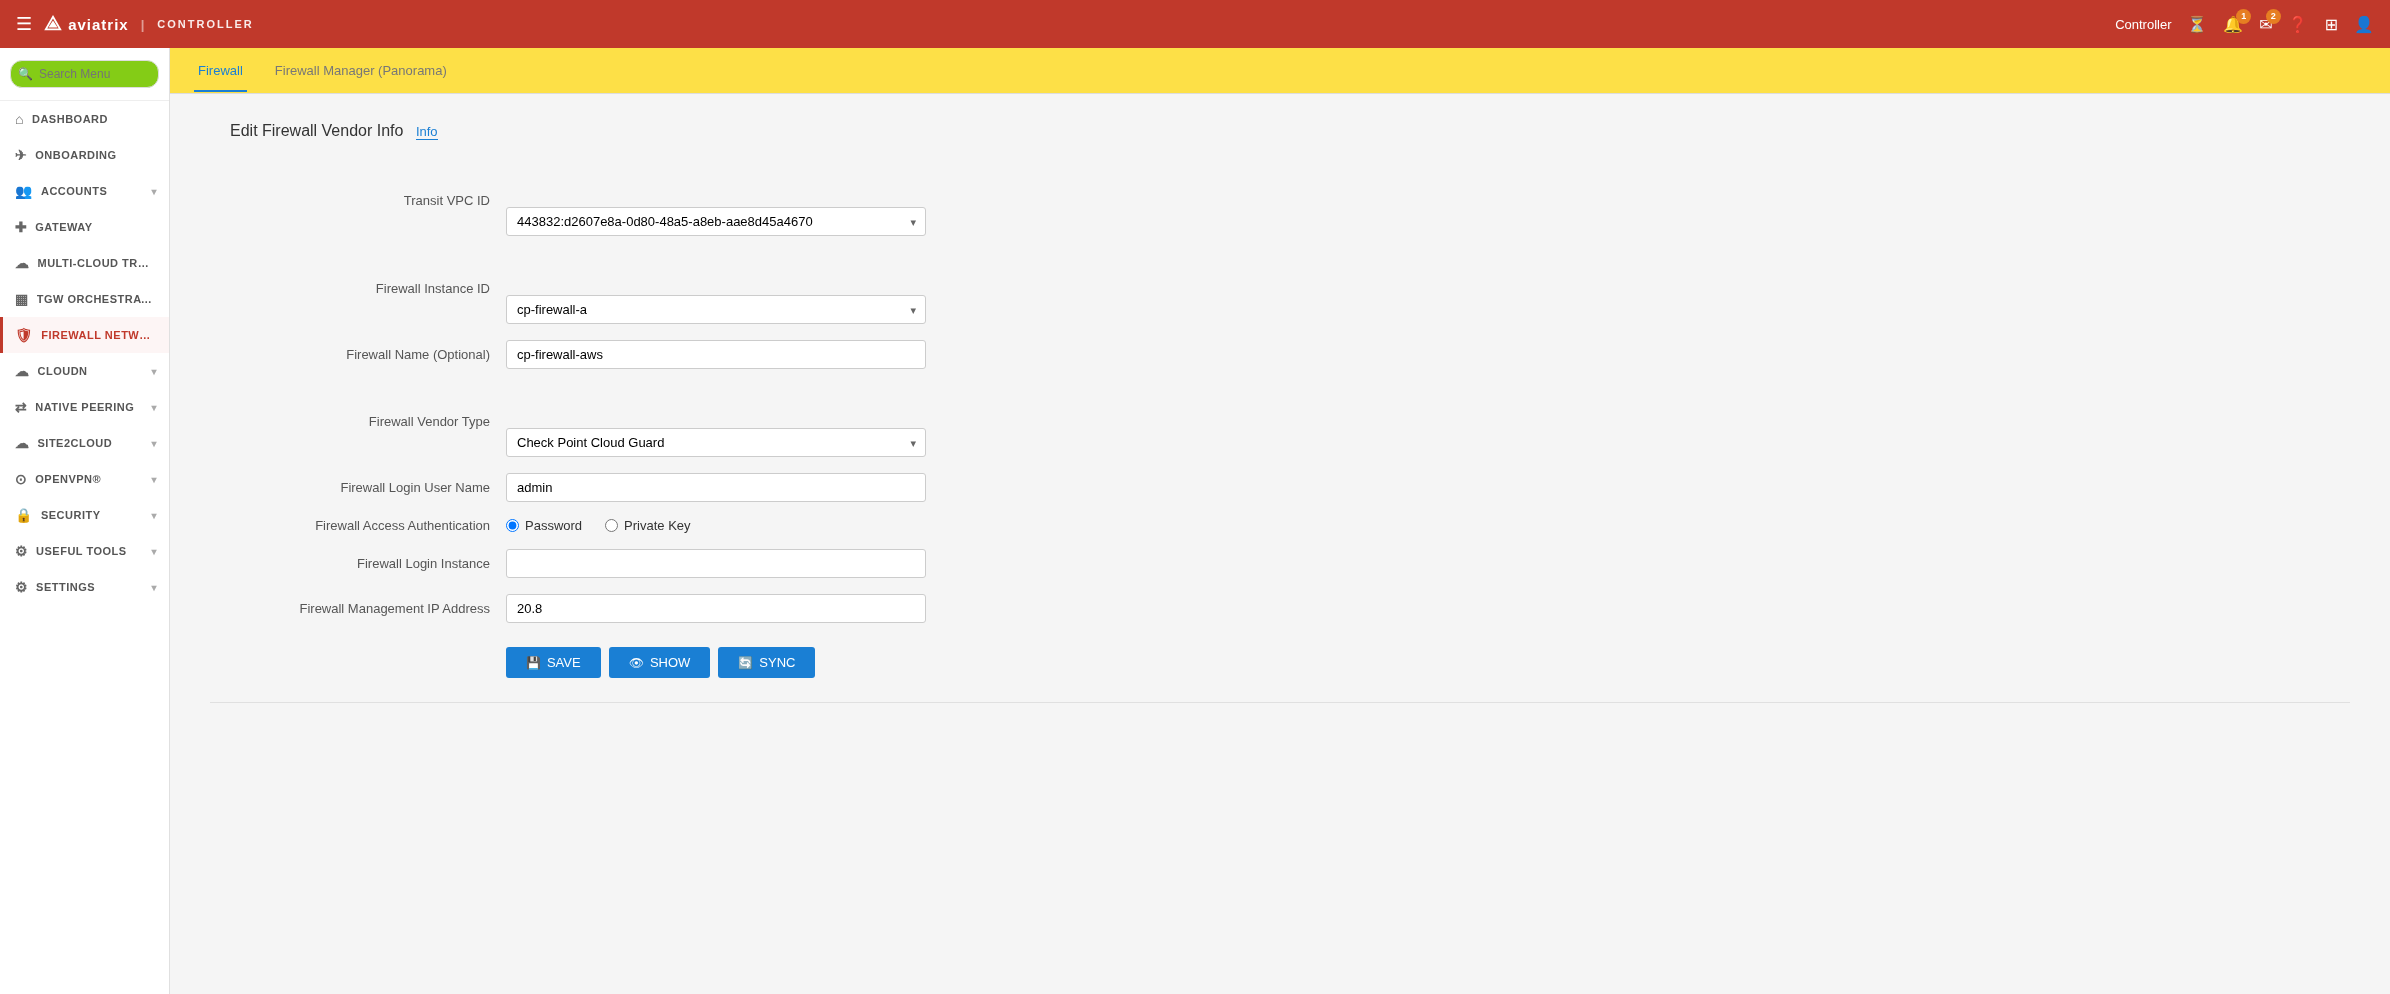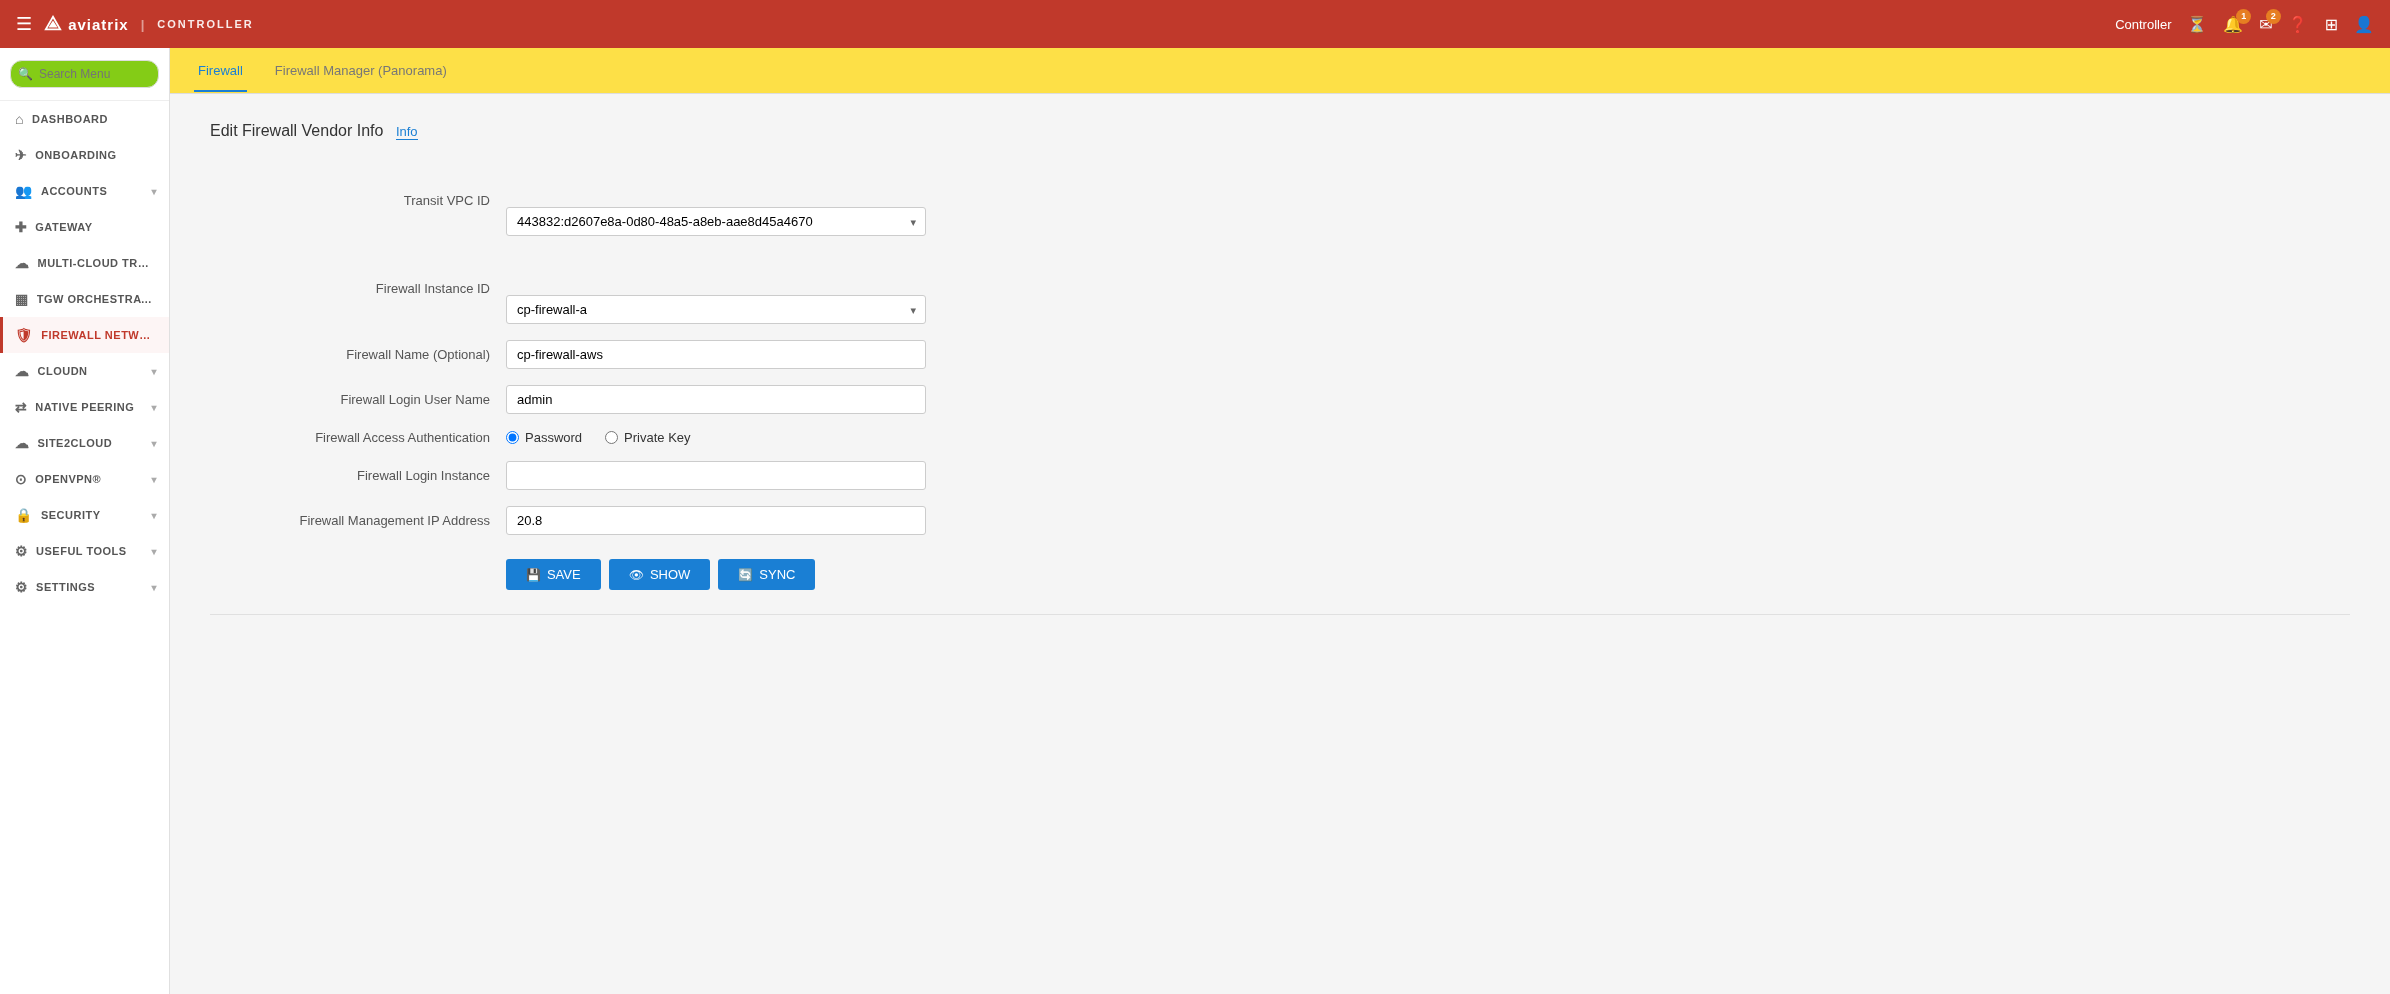--- a/index.html
+++ b/index.html
@@ -100,21 +100,21 @@
       cursor: pointer;
       color: #777;
       font-size: 13px;
       border-bottom: 2px solid transparent;
       margin-bottom: -1px;
     }
     .tab.active { color: #1a7fd4; border-bottom-color: #1a7fd4; font-weight: 500; }
 
     
     .content { padding: 28px 40px; }
-    .page-title { font-size: 16px; color: #333; margin-bottom: 24px; font-weight: 400; }
+    .page-title { font-size: 16px; color: #333; margin-bottom: 24px; font-weight: 400; margin-left: 20px; }
     .page-title .info-link { color: #1a7fd4; text-decoration: none; margin-left: 8px; font-size: 13px; border-bottom: 1px solid #1a7fd4; }
 
     .form-section { max-width: 900px; }
     .form-row {
       display: flex;
       align-items: center;
       margin-bottom: 16px;
       gap: 16px;
     }
     .form-label {
@@ -324,20 +324,30 @@
           </div>
         </div>
 
         <div class="form-row">
           <label class="form-label">Firewall Name (Optional)</label>
           <div class="form-control">
             <input type="text" value="cp-firewall-aws" style="">
           </div>
         </div>
 
+        <div class="form-row">
+          <label class="form-label">Firewall Vendor Type</label>
+          <div class="form-control select-wrap">
+            <select>
+              <option selected="">Check Point Cloud Guard</option>
+              <option>Palo Alto</option>
+              <option>Fortinet</option>
+            </select>
+          </div>
+        </div>
 
         <div class="form-row">
           <label class="form-label">Firewall Login User Name</label>
           <div class="form-control">
             <input type="text" value="admin" style="">
           </div>
         </div>
 
         <div class="form-row">
           <label class="form-label">Firewall Access Authentication</label>

